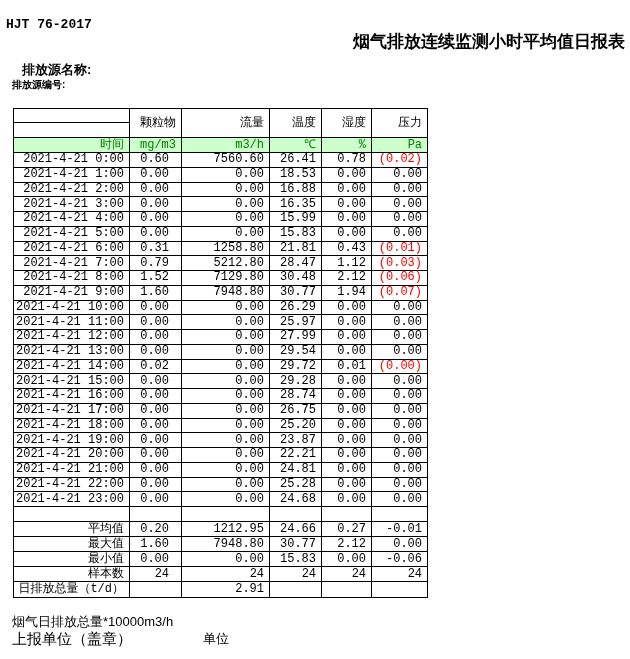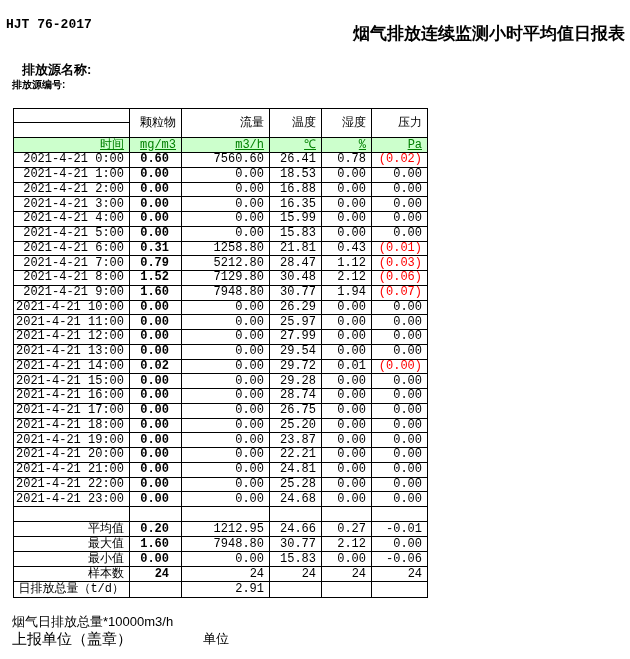--- a/index.html
+++ b/index.html
@@ -2,54 +2,54 @@
 <html style="--hdr-bg: #ccffcc; --hdr-fg: #008000; --neg: #ff0000;"><head>
 <meta charset="utf-8">
 <style>
   html,body{margin:0;padding:0;}
   body{
     width:630px;height:659px;position:relative;background:#ffffff;
     font-family:"Liberation Sans","DejaVu Sans",sans-serif;color:#000;
   }
   .abs{position:absolute;white-space:nowrap;}
   #std-code{left:6px;top:5px;font:bold 13px "Liberation Mono","DejaVu Sans Mono",monospace;margin-top:12px;}
-  #report-title{top:22px;right:5px;font-size:17px;font-weight:bold;}
+  #report-title{top:30px;right:5px;font-size:17px;font-weight:bold;}
   #src-name{left:22px;top:61px;font-size:13px;font-weight:bold;}
   #src-code{left:12px;top:78px;font-size:10px;font-weight:bold;}
   #footer-note{left:12px;top:613px;font-size:13px;}
   #report-unit{left:12px;top:630px;font-size:15px;}
   #unit-label{left:203px;top:630px;font-size:13px;font-family:Liberation Serif, serif;}
 
   table#report{
     position:absolute;left:13px;top:108px;
     border-collapse:collapse;table-layout:fixed;
   }
   #report td,#report th{
     border:1px solid #000;
     font:12px "Liberation Mono","DejaVu Sans Mono",monospace;
     line-height:13px;
     padding:0 5px 0 2px;
     white-space:nowrap;overflow:hidden;
     text-align:right;vertical-align:middle;
   }
-  #report td:nth-child(2){padding-right:12px;font-weight:bold;}
+  #report td:nth-child(2){padding-right:12px;}
   tr.hrow-a{height:14px;}
   tr.hrow-b{height:15px;}
   tr.unit-row{height:15px;}
   tr.data-row{height:14.75px;}
   tr.empty-row{height:15px;}
   tr.sum-row{height:15px;}
   tr.total-row{height:16px;}
   th.pollutant{
     text-align:center;font-weight:normal;font-size:13px;
     font-family:"Liberation Sans","DejaVu Sans",sans-serif;padding:0;
   }
   .unit-row th{
     background:var(--hdr-bg,#ccffcc);color:var(--hdr-fg,#008000);
-    text-align:center;font-weight:normal;padding:0;text-decoration:underline;
+    text-align:center;font-weight:normal;padding:0;
   }
   .unit-row th.time-h{
     font-size:13px;font-family:"Liberation Sans","DejaVu Sans",sans-serif;
   }
   td.neg{color:var(--neg,#ff0000);}
   td.sum-label{
     text-align:right;font-size:13px;
     font-family:"Liberation Sans","DejaVu Sans",sans-serif;padding-right:2px;
   }
   td.total-label{

